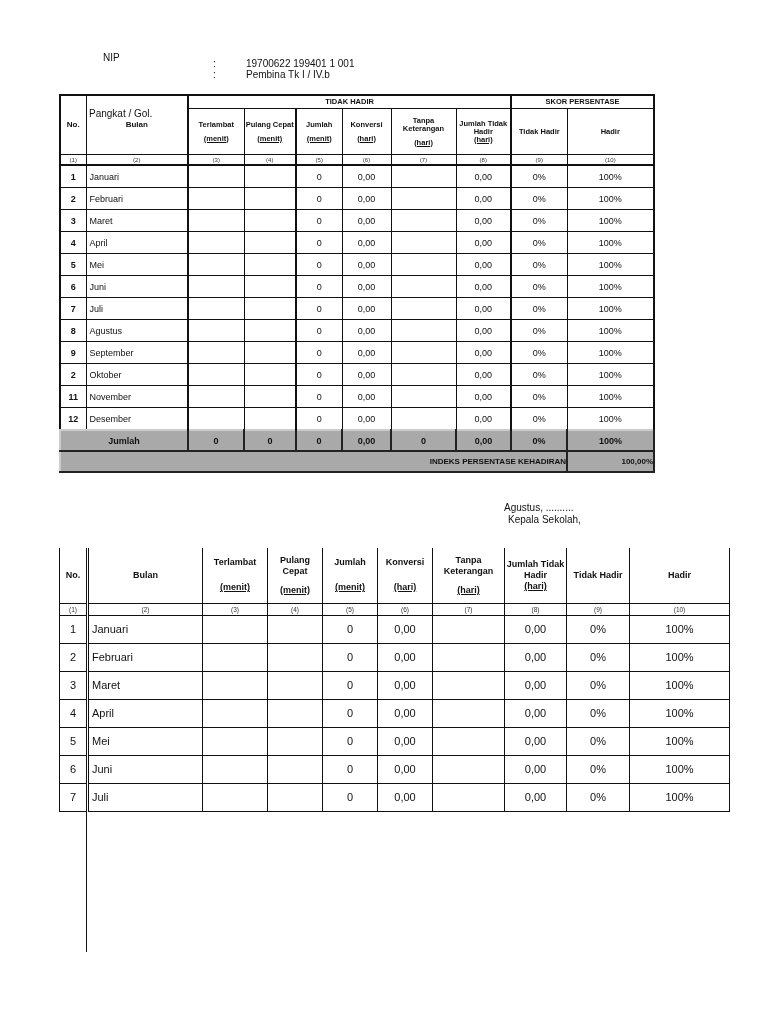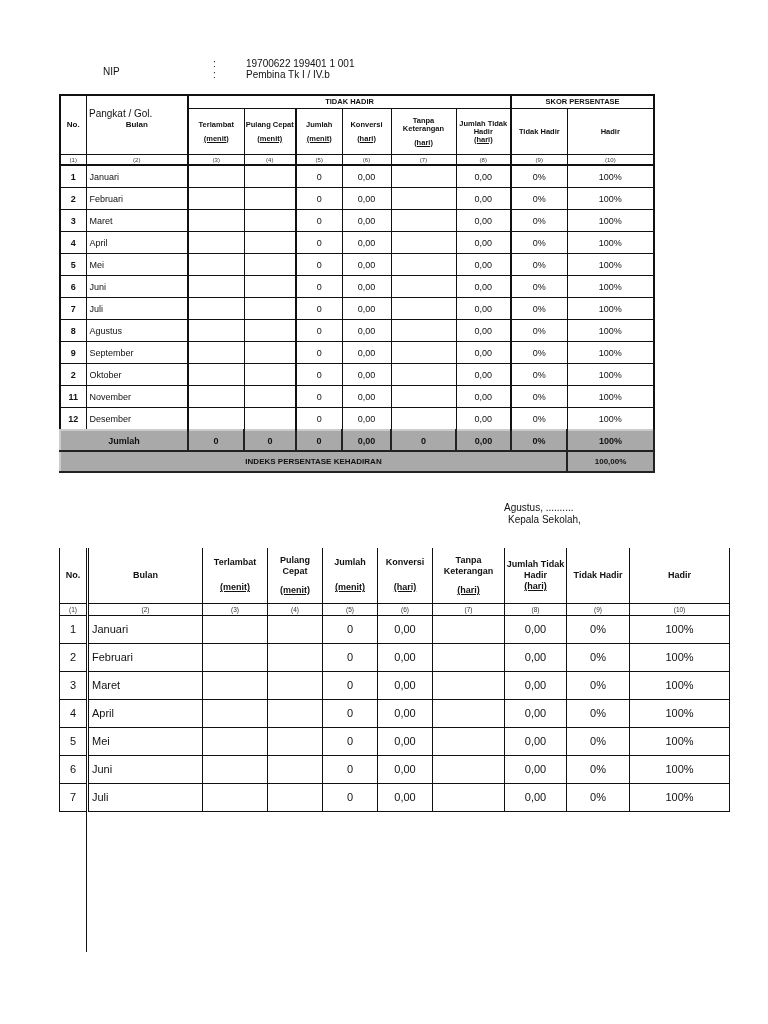--- a/index.html
+++ b/index.html
@@ -10,37 +10,37 @@
     table { border-collapse: collapse; table-layout: fixed; position: absolute; }
     td { border: 1px solid #111; padding: 0; text-align: center; vertical-align: middle;
       font-size: 8px; overflow: hidden; white-space: nowrap; }
     .t1 { left: 59px; top: 94px; width: 594px; border: 2px solid #111; }
     .t1 td.hd { font-weight: bold; font-size: 7.5px; line-height: 8px; }
     .t1 td.num { font-size: 6px; height: 9px; color: #333; }
     .t1 tr.row td { height: 21px; font-size: 9px; }
     .t1 tr.row td.name { text-align: left; padding-left: 3px; }
     .t1 tr.row td.no { font-weight: bold; }
     .t1 tr.tot td { background: #a9a9a9; font-weight: bold; height: 19px; font-size: 9px; border: 2px solid #ddd; border-color: #ccc #222 #222 #ccc; }
-    .t1 tr.idx td { background: #a9a9a9; font-weight: bold; height: 19px; font-size: 8px; border: 2px solid #ddd; border-color: #ccc #222 #222 #ccc; }
+    .t1 tr.idx td { background: #a9a9a9; font-weight: bold; height: 19px; font-size: 8px; border: 2px solid #ddd; border-color: #ccc #222 #222 #ccc; text-align: right; }
     .thickL { border-left: 2px solid #111 !important; }
     .thickB { border-bottom: 2px solid #111 !important; }
     .t2 { left: 59px; top: 548px; width: 670px; border-top: none; }
     .t2 td { border: 1px solid #111; }
     .t2 td.hd { font-weight: bold; font-size: 9px; line-height: 11px; border-top: none; }
     .t2 td.num { font-size: 6.5px; height: 11px; color: #333; }
     .t2 tr.row td { height: 27px; font-size: 11px; }
     .t2 tr.row td.name { text-align: left; padding-left: 3px; }
     .t2 td.dbl { border-right: 3px double #111; }
     .hd .unit { display: block; margin-top: 6px; text-decoration: underline; }
     .vline { position: absolute; left: 86px; top: 812px; width: 1px; height: 140px; background: #111; }
   </style>
 </head>
 <body>
 
-<div class="abs info" style="left:89px;top:66px;padding-left:14px;">NIP</div>
+<div class="abs info" style="left:89px;top:52px;padding-left:14px;">NIP</div>
 <div class="abs info" style="left:213px;top:58px;">:</div>
 <div class="abs info" style="left:246px;top:58px;">19700622 199401 1 001</div>
 <div class="abs info" style="left:89px;top:69px;margin-top:39px;">Pangkat / Gol.</div>
 <div class="abs info" style="left:213px;top:69px;">:</div>
 <div class="abs info" style="left:246px;top:69px;">Pembina Tk I / IV.b</div>
 
 <table class="t1">
   <colgroup>
     <col style="width:26px">
       <col style="width:102px">

